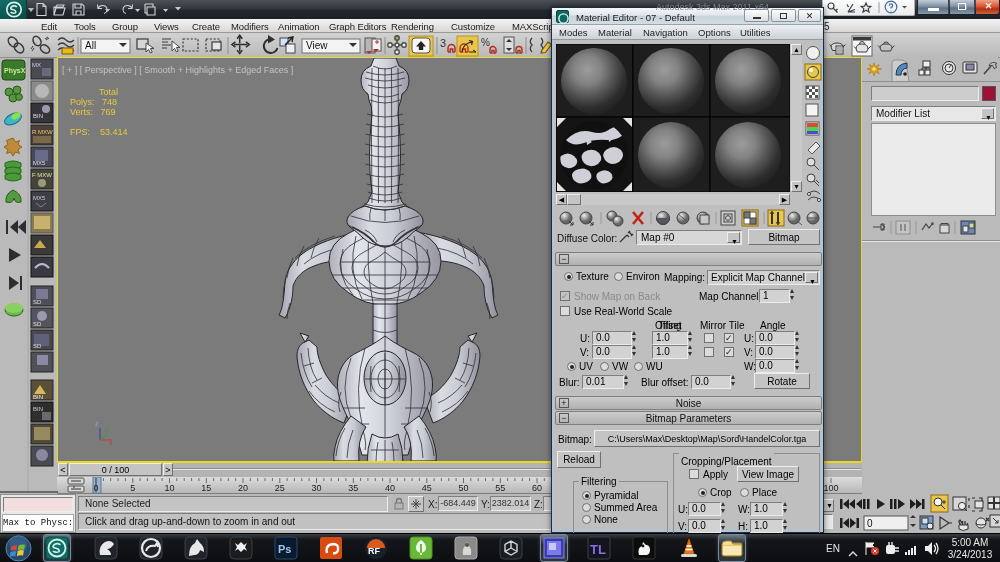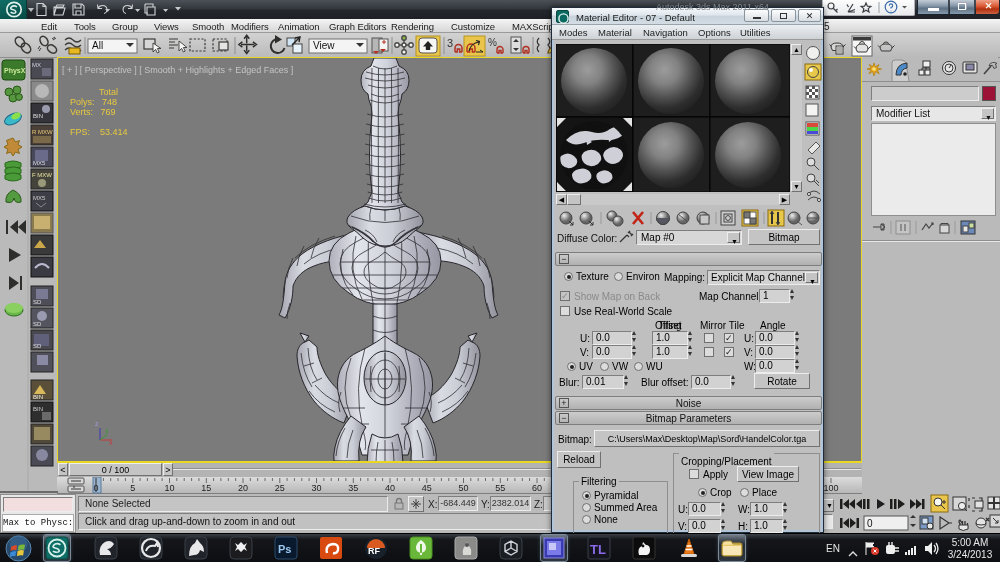--- a/index.html
+++ b/index.html
@@ -69,32 +69,32 @@
     </div>
  <div class="abs" style="left:58px;top:0;width:25px;height:15px;background:linear-gradient(#f0a088,#d8532e 45%,#b03010 60%,#d06a4a);color:#f4f8ee;text-align:center;font-size:9px;line-height:13px;font-weight:bold;">✕</div>
 </div>
 
 <div class="abs" style="left:0;top:19px;width:1000px;height:14px;background:linear-gradient(#f4f4f4,#d7d7d7);border-bottom:1px solid #9a9a9a;"></div>
 <div class="abs" style="top:21px;color:#1a1a1a;white-space:nowrap;font-size:9.5px;letter-spacing:-0.1px;">
 <span class="abs" style="left:41px;">Edit</span>
     <span class="abs" style="left:74px;">Tools</span>
     <span class="abs" style="left:112px;">Group</span>
     <span class="abs" style="left:154px;">Views</span>
-    <span class="abs" style="left:192px;">Smooth</span>
+    <span class="abs" style="left:192px;">Create</span>
     <span class="abs" style="left:231px;">Modifiers</span>
     <span class="abs" style="left:278px;">Animation</span>
     <span class="abs" style="left:329px;">Graph Editors</span>
     <span class="abs" style="left:391px;">Rendering</span>
     <span class="abs" style="left:451px;">Customize</span>
     <span class="abs" style="left:512px;">MAXScript</span>
 </div>
 <div class="abs f10" style="left:824px;top:21px;color:#1a1a1a;">5</div>
 
 <div class="abs" style="left:0;top:33px;width:1000px;height:25px;background:linear-gradient(#d2d2d2,#bababa);border-bottom:1px solid #8e8e8e;"></div>
-<div class="abs" id="toolbar1" style="left:0;top:33px;width:560px;height:25px;padding-left:7px;">
+<div class="abs" id="toolbar1" style="left:0;top:33px;width:560px;height:25px;">
  <svg width="560" height="25" viewBox="0 0 560 25">
   <g stroke="#3a3a38" fill="none" stroke-width="1.6">
    <ellipse cx="13" cy="9" rx="4" ry="5.5" transform="rotate(-40 13 9)"></ellipse>
         <ellipse cx="19" cy="15" rx="4" ry="5.5" transform="rotate(-40 19 15)"></ellipse>
    <ellipse cx="37" cy="8" rx="3.6" ry="5" transform="rotate(-30 37 8)"></ellipse>
         <ellipse cx="45" cy="16" rx="3.6" ry="5" transform="rotate(-55 45 16)"></ellipse>
         <path d="M33 13 l-2 3 m3-1 l-2 3 m13-12 l3-2 m-2 3 l3-2" stroke-width="1"></path>
    <path d="M58 7 q4-4 8 0 t8 0 M58 12 q4-4 8 0 t8 0 M58 17 q4-4 8 0 t8 0" stroke-width="1.2"></path>
   </g>
   <rect x="62" y="15" width="11" height="6" fill="#e8b820" stroke="#7a5a00"></rect>

